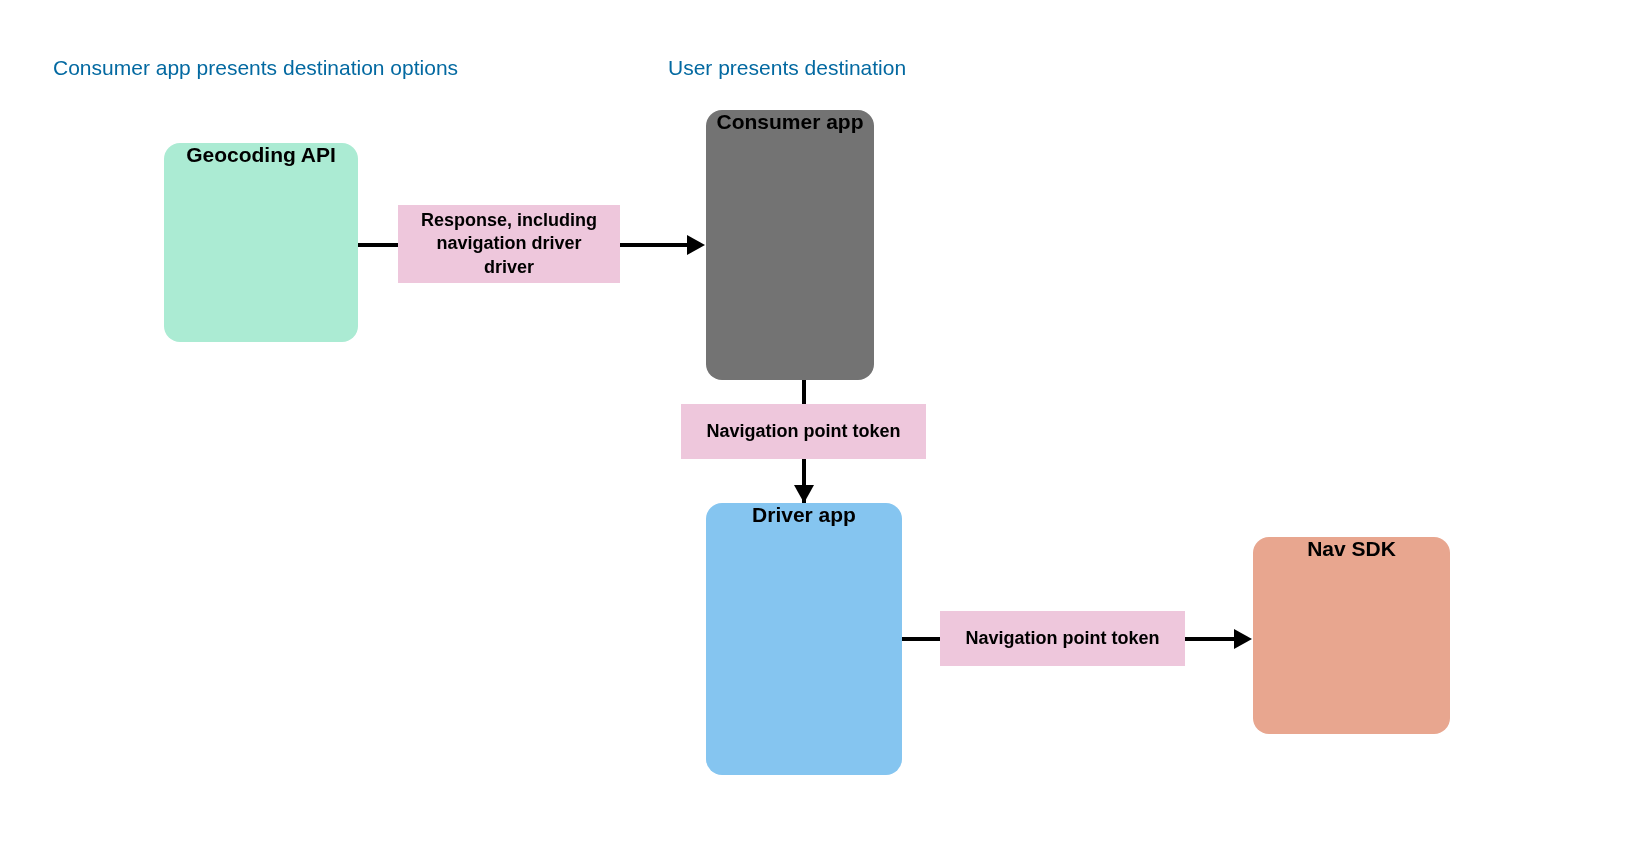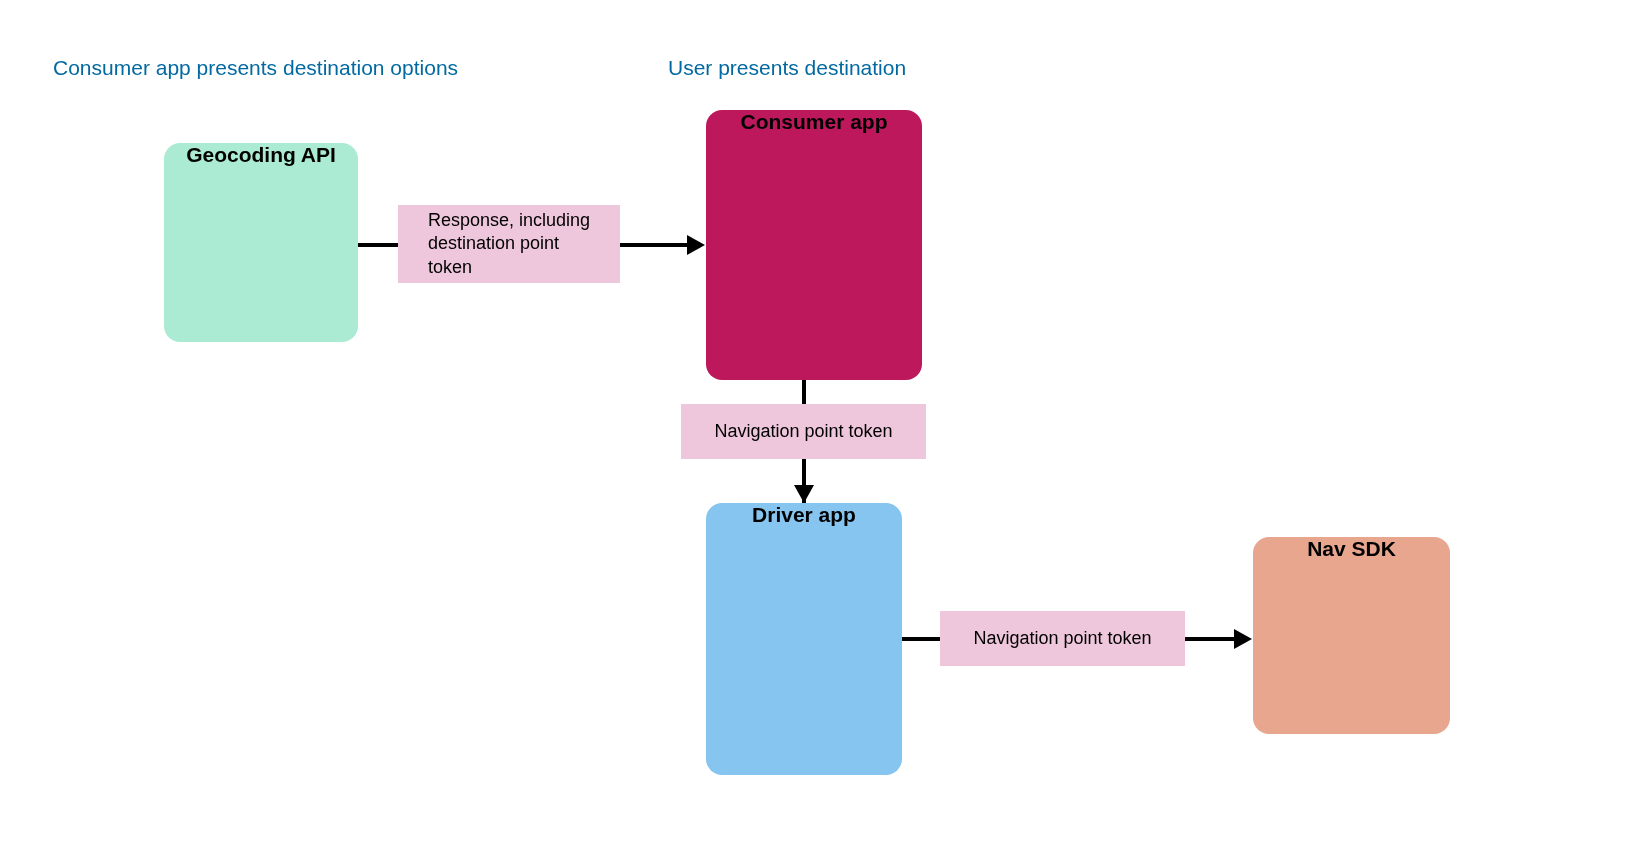--- a/index.html
+++ b/index.html
@@ -48,22 +48,23 @@
     background: #eec7dc;
     display: flex;
     align-items: center;
     justify-content: center;
     box-sizing: border-box;
     z-index: 3;
   }
   .edge-label-text {
     font-size: 18px;
     color: #000000;
-    text-align: left;
+    text-align: center;
     line-height: 1.28;
+    font-weight: bold;
   }
 
   
   .edge-line-h {
     position: absolute;
     height: 4px;
     background: #000000;
     z-index: 1;
   }
   .edge-line-v {
@@ -110,37 +111,37 @@
   <div class="arrowhead-down" style="left:794px; top:485px;"></div>
 
   <div class="edge-line-h" style="left:902px; top:637px; width:60px;"></div>
   <div class="edge-line-h" style="left:1183px; top:637px; width:52px;"></div>
   <div class="arrowhead-right" style="left:1234px; top:629px;"></div>
 
   <div class="node" style="left:164px; top:143px; width:194px; height:199px; background:#abebd3;">
     <span class="node-label">Geocoding API</span>
   </div>
 
-  <div class="node" style="left:706px; top:110px; width:216px; height:270px; background:#be185d;">
+  <div class="node" style="left:706px; top:110px; width:168px; height:270px; background:#737373;">
     <span class="node-label">Consumer app</span>
   </div>
 
   <div class="node" style="left:706px; top:503px; width:196px; height:272px; background:#85c5f0;">
     <span class="node-label">Driver app</span>
   </div>
 
   <div class="node" style="left:1253px; top:537px; width:197px; height:197px; background:#e8a68f;">
     <span class="node-label">Nav SDK</span>
   </div>
 
   <div class="edge-label" style="left:398px; top:205px; width:222px; height:78px;">
     <span class="edge-label-text">
       <span>Response, including</span><br>
-      <span>destination point</span><br>
-      <span>token</span>
+      <span>navigation driver</span><br>
+      <span>driver</span>
     </span>
   </div>
 
   <div class="edge-label" style="left:681px; top:404px; width:245px; height:55px;">
     <span class="edge-label-text">Navigation point token</span>
   </div>
 
   <div class="edge-label" style="left:940px; top:611px; width:245px; height:55px;">
     <span class="edge-label-text">Navigation point token</span>
   </div>

